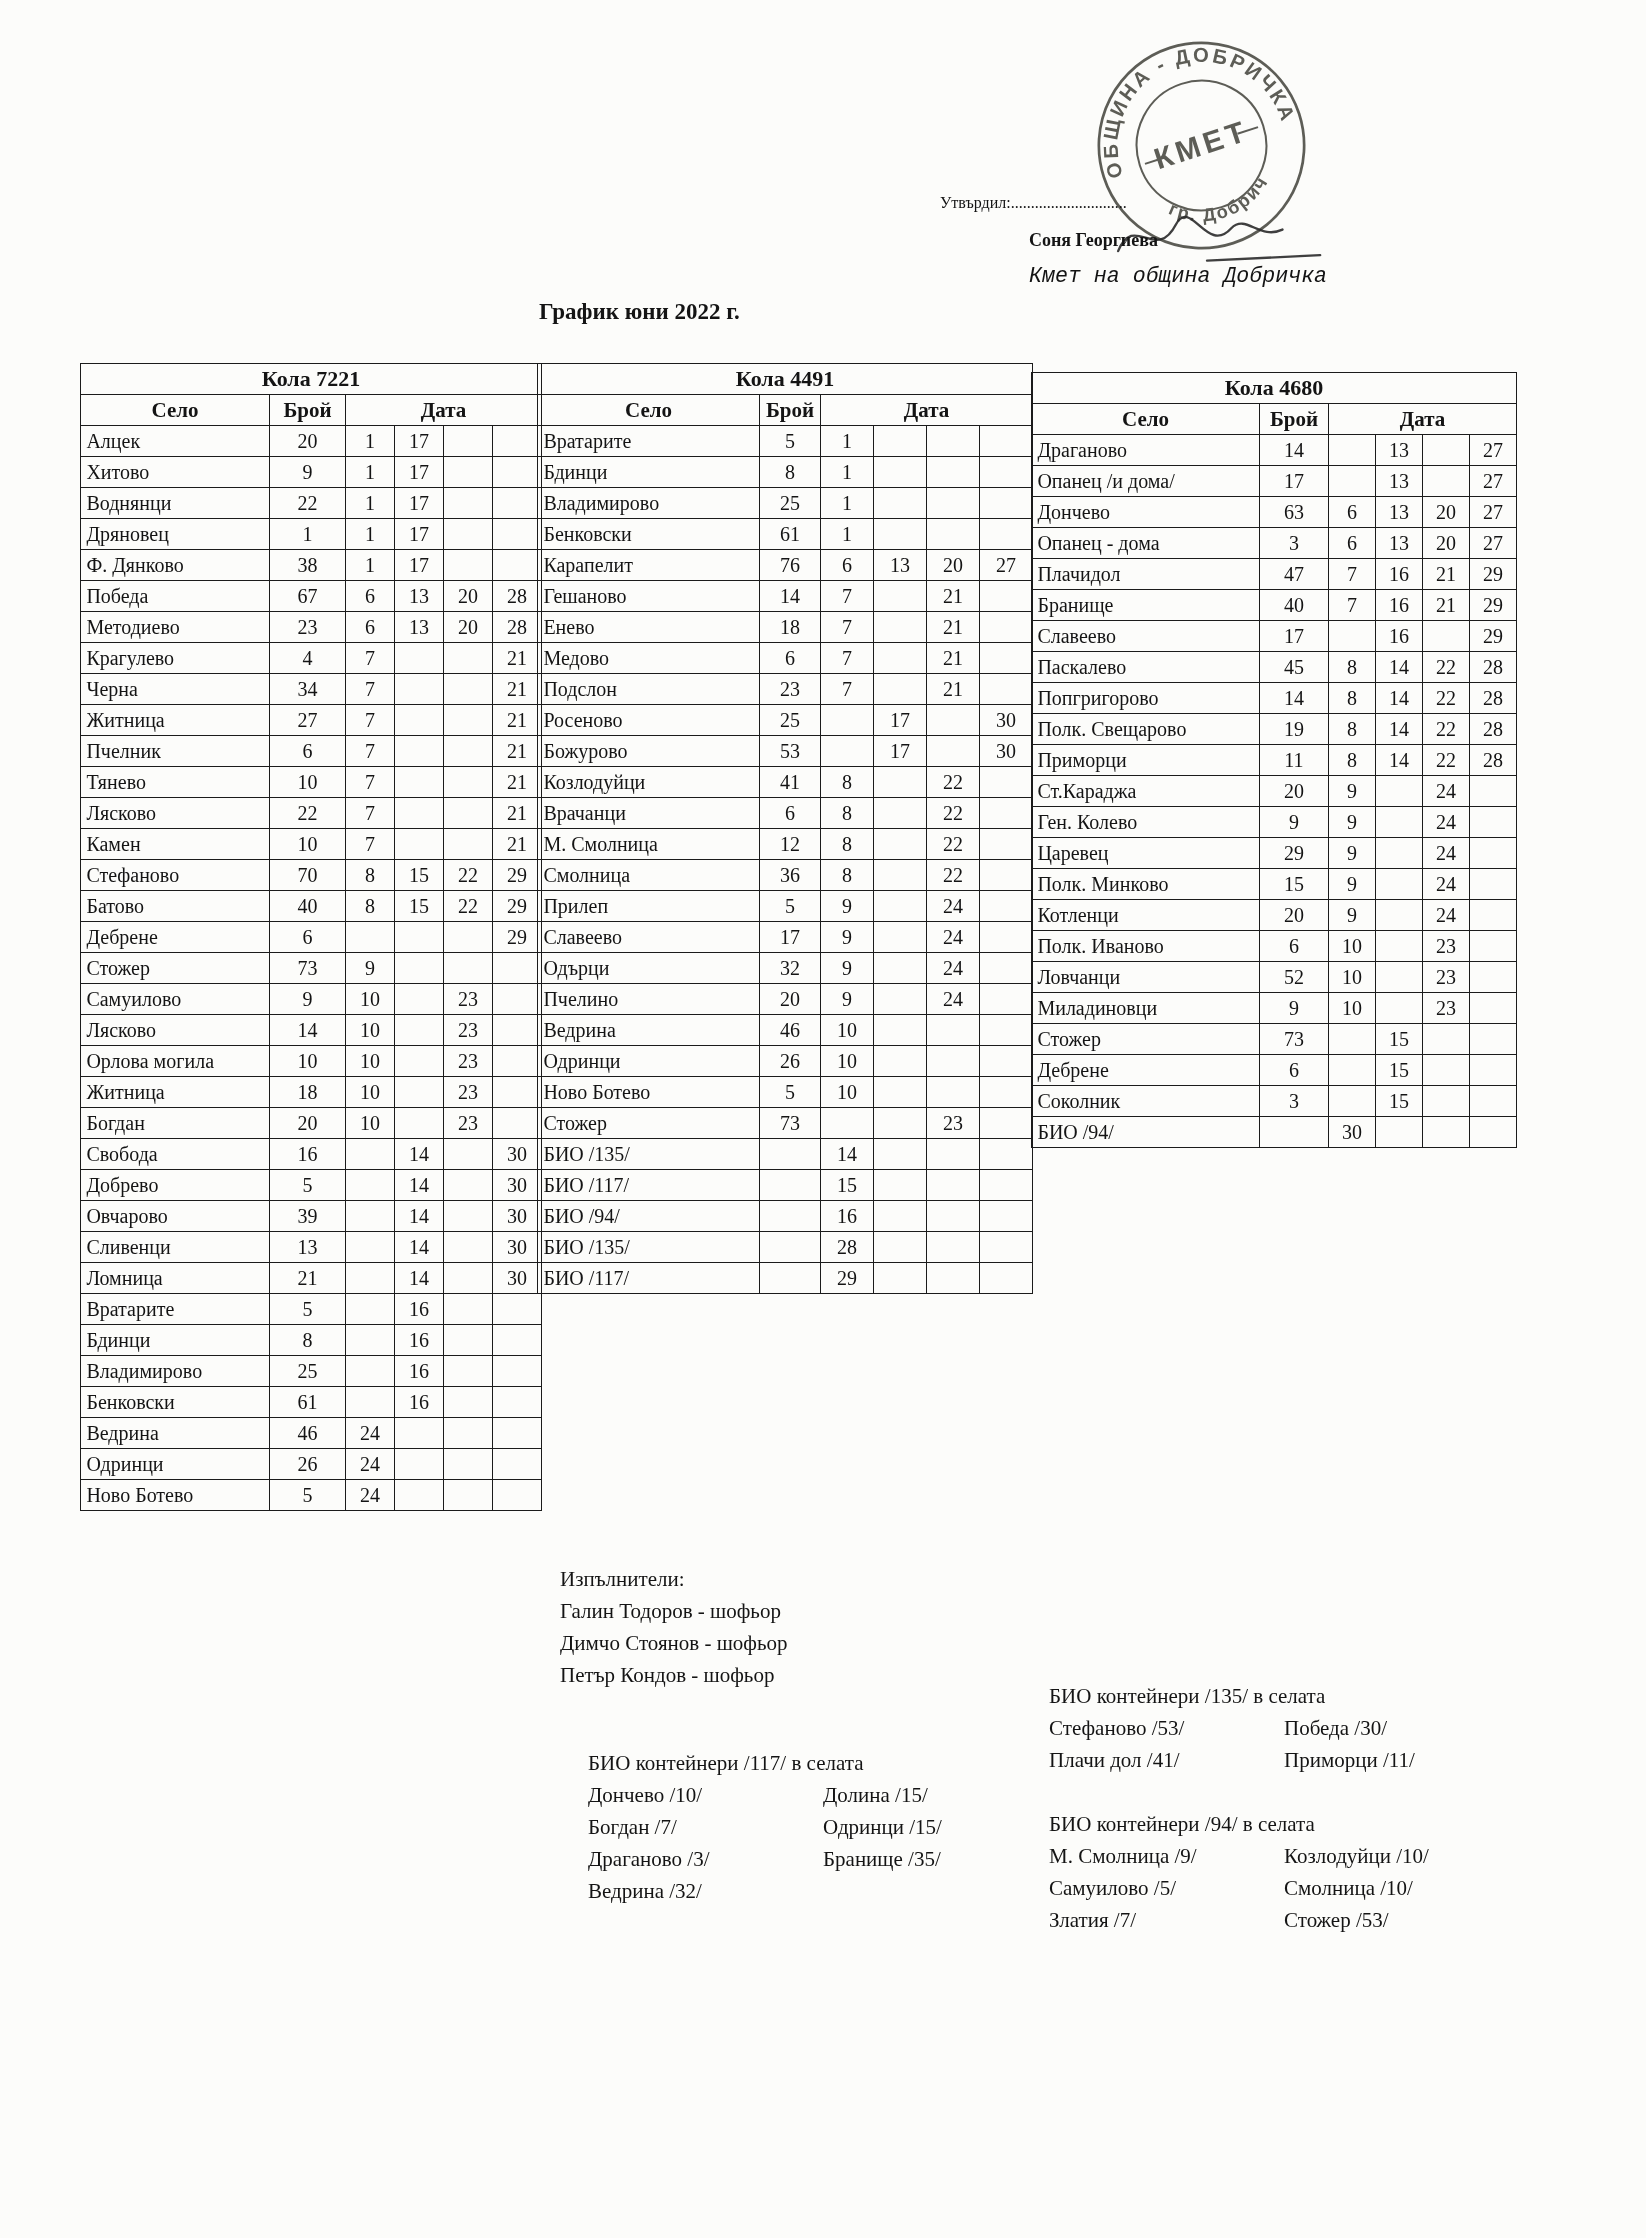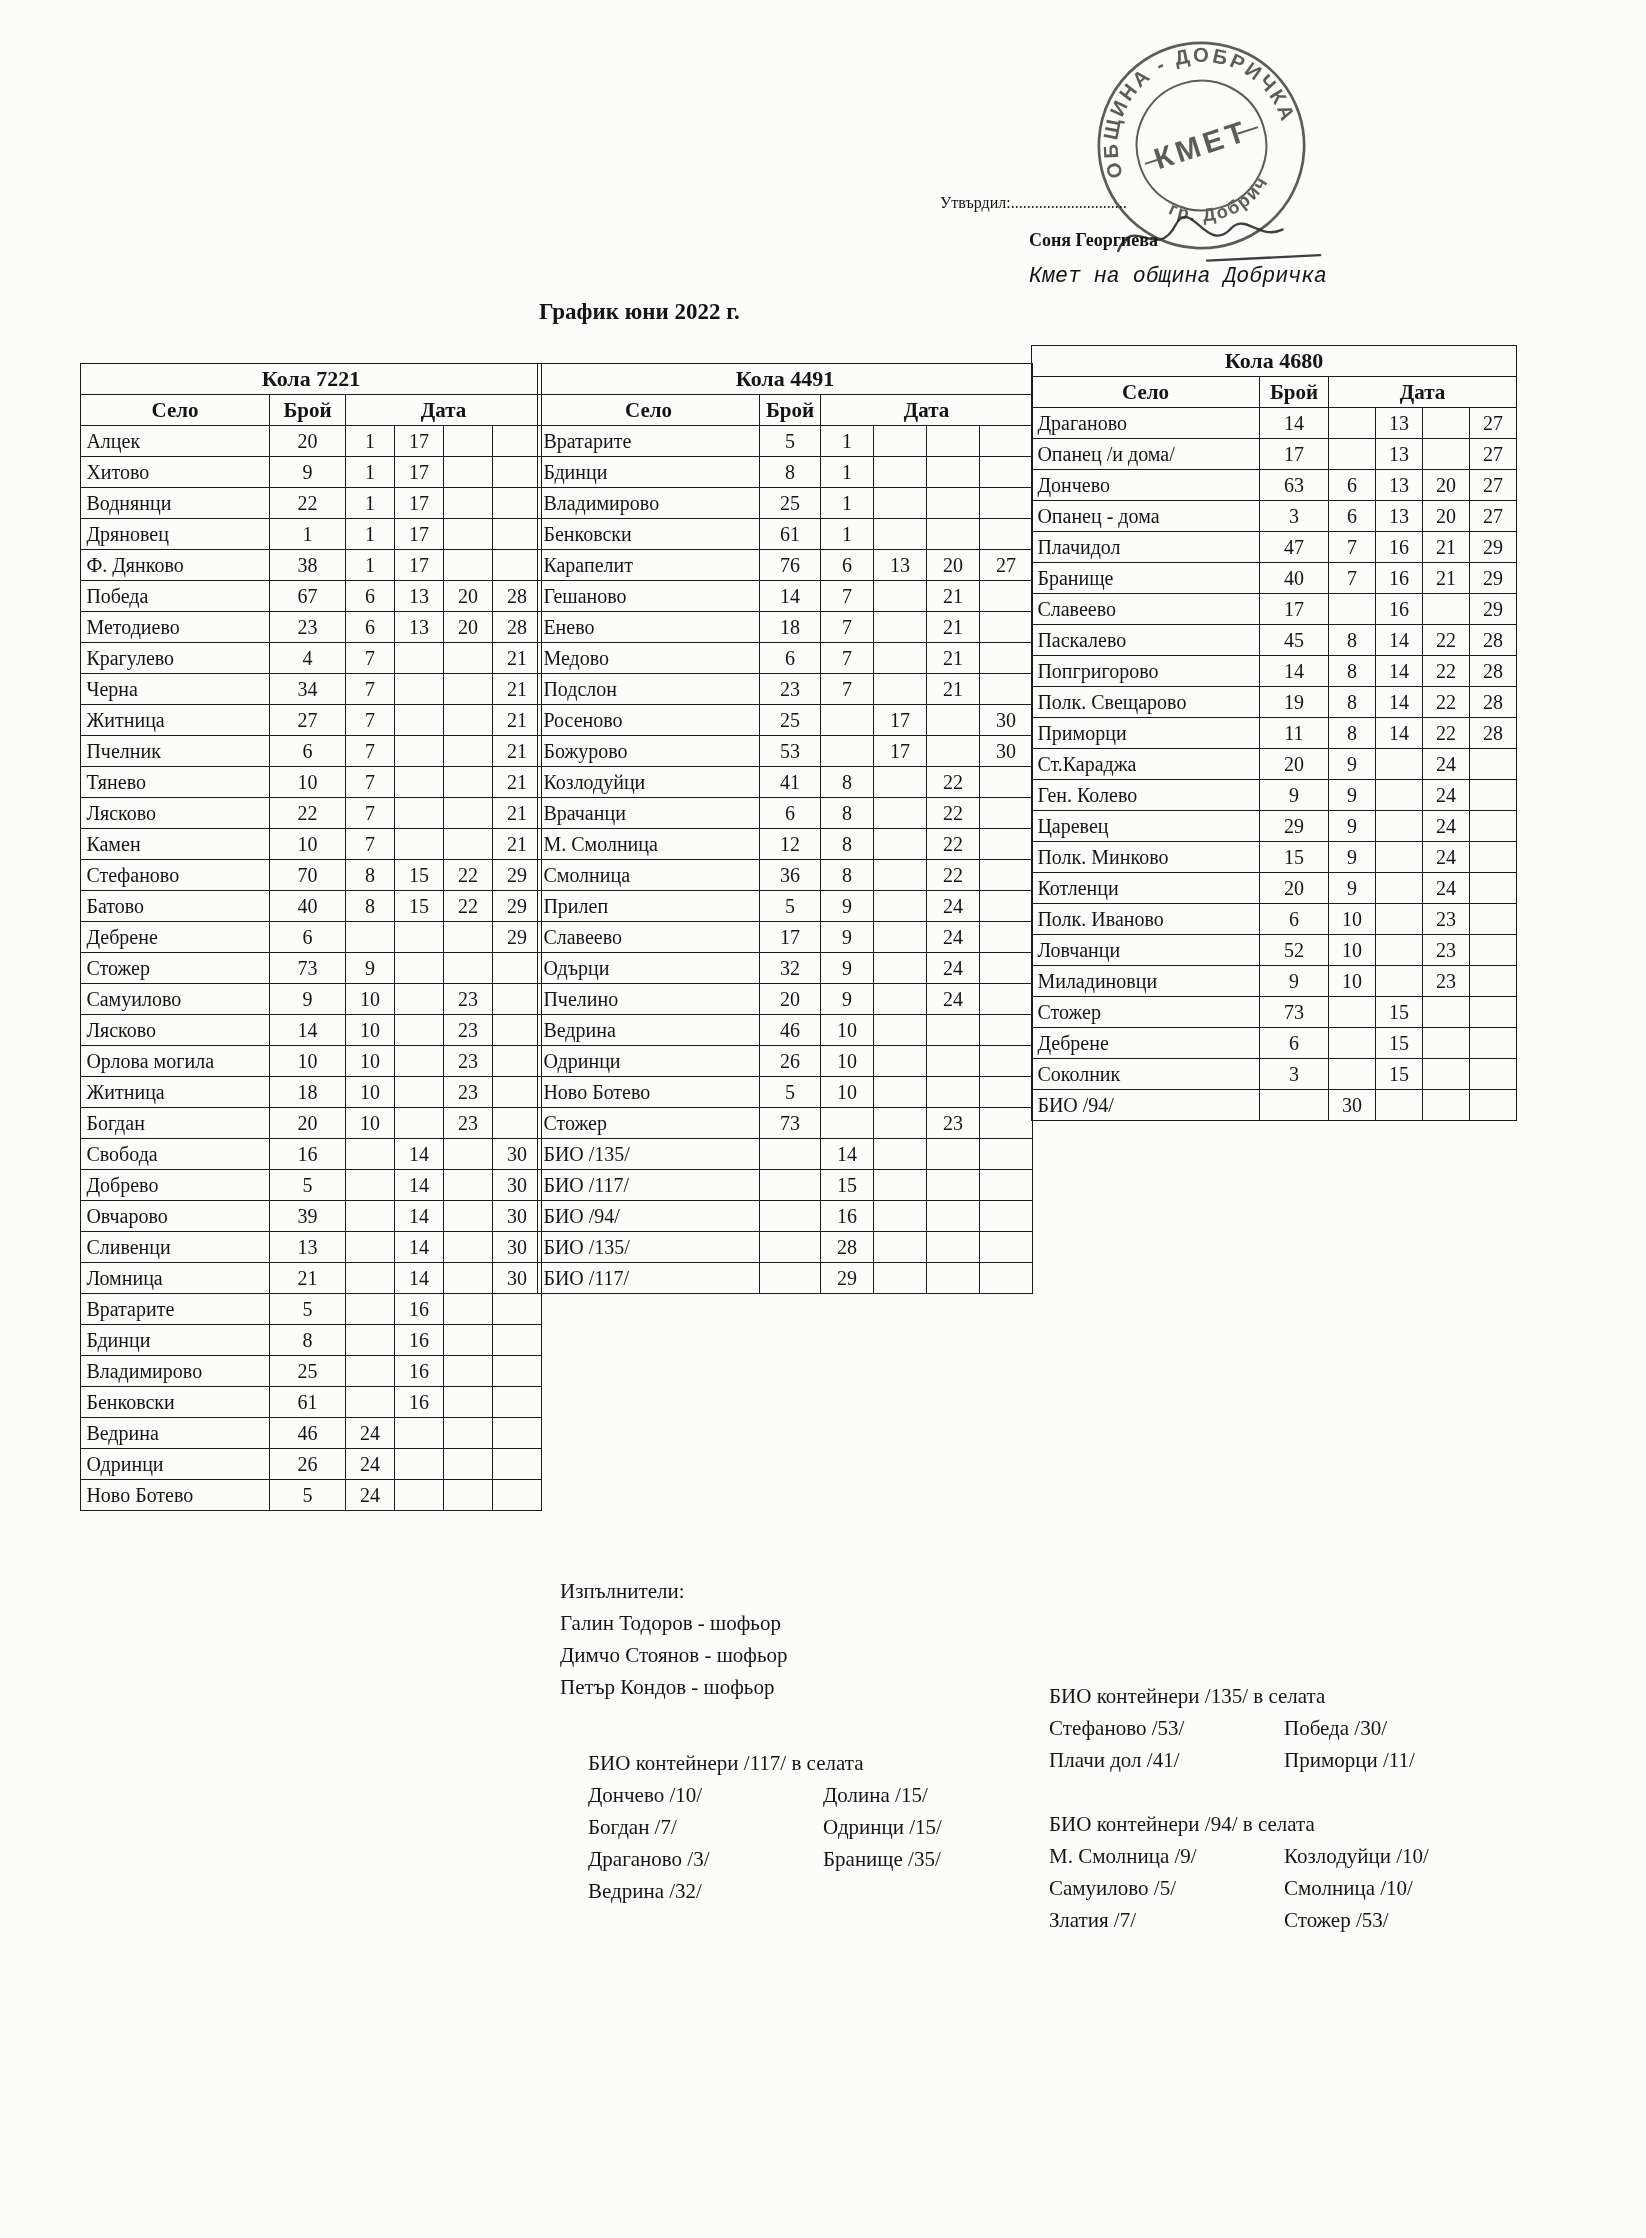--- a/index.html
+++ b/index.html
@@ -29,40 +29,40 @@
   .stamp .center-t { font-size:44px; letter-spacing:6px; }
   .stamp line { stroke:#3a3a33; stroke-width:3; }
 
   .signature { position:absolute; left:1106px; top:193px; opacity:.9; }
   .signature path { fill:none; stroke:#2b2b2b; stroke-width:3.5; stroke-linecap:round; }
 
   
   .tbl { position:absolute; }
   .tbl-0 { left:80px;  top:363px; }
   .tbl-1 { left:537px;  top:363px;border-radius:8px; }
-  .tbl-2 { left:1031px; top:345px; }
+  .tbl-2 { left:1031px; top:372px; }
 
   table.sched { border-collapse:collapse; table-layout:fixed; }
   .sched th, .sched td {
     border:1.3px solid #1b1b1b; height:31px; padding:0 5.4px;
     font-size:20px; line-height:1.05; white-space:nowrap; overflow:hidden;
   }
   .sched th { font-weight:bold; text-align:center; padding:0 4px; font-size:21px; }
   .sched th.t-title { font-size:22px; }
   .sched td.count, .sched td.date { text-align:center; padding:0 1.3px; }
   .sched td.village { text-align:left; }
 
   .t0 .c-village{width:189px} .t0 .c-count{width:76px} .t0 .c-date{width:49px}
   .t1 .c-village{width:222px} .t1 .c-count{width:61px}  .t1 .c-date{width:53px}
   .t2 .c-village{width:228px} .t2 .c-count{width:69px} .t2 .c-date{width:47px}
 
   
   .block { position:absolute; }
   .line { height:32px; line-height:32px; font-size:21px; white-space:nowrap; }
-  .executors { left:560px; top:1563px;margin-top:12px; }
+  .executors { left:560px; top:1563px; }
   .bio-0 { left:1049px; top:1680px; }  
   .bio-1 { left:588px;  top:1747px; }  
   .bio-2 { left:1049px; top:1808px; }  
   .bio-grid { display:grid; grid-template-columns:235px auto; }
 </style>
 </head>
 <body>
 
 <div class="page">
 

